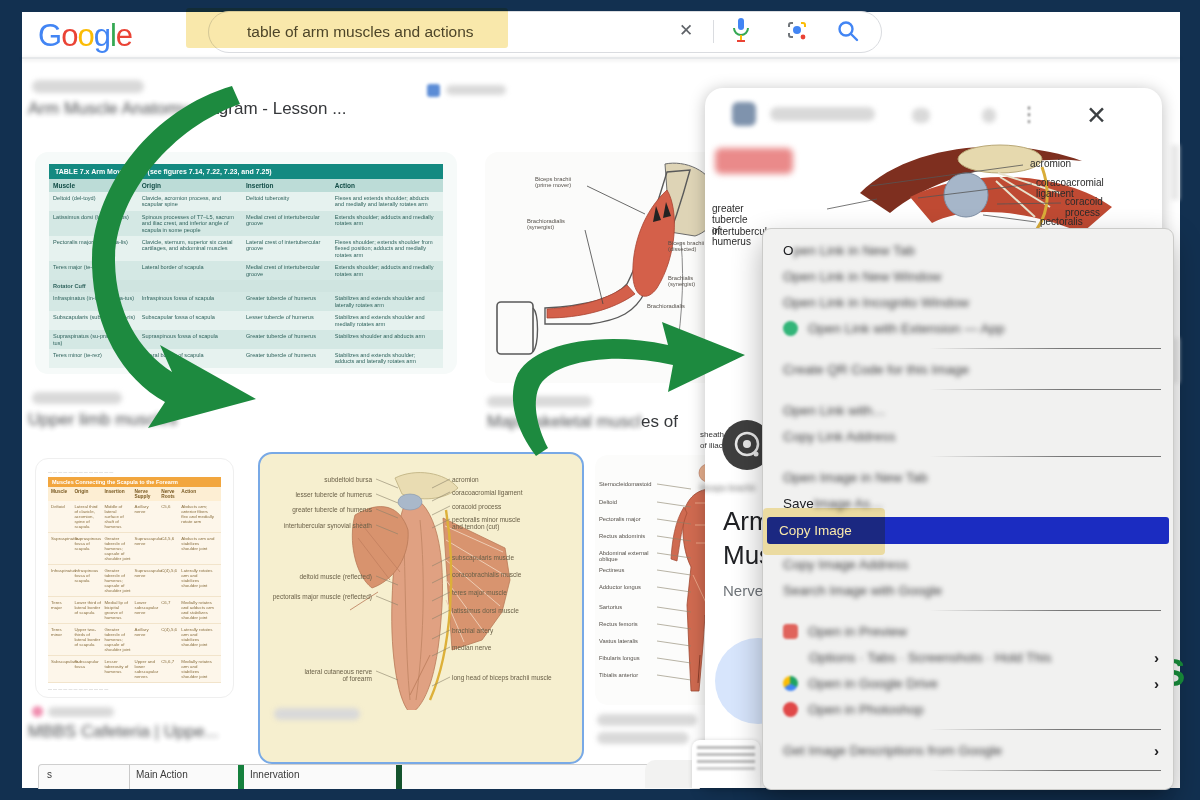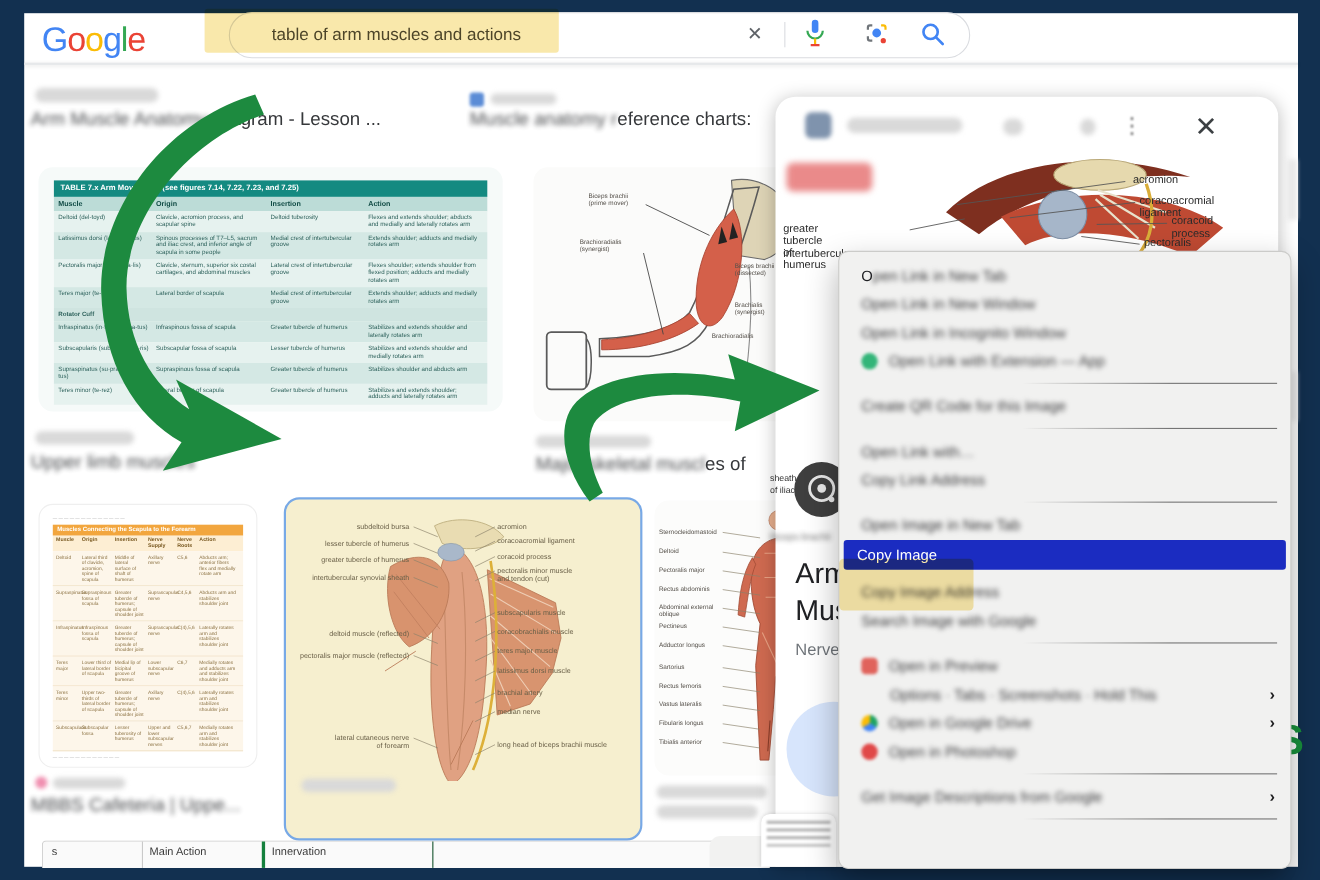--- a/index.html
+++ b/index.html
@@ -160,23 +160,20 @@
             <div style="padding-right: 4px;">Lateral border of scapula</div>
             <div style="padding-right: 4px;">Greater tubercle of humerus</div>
             <div style="padding-right: 4px;">Stabilizes and extends shoulder; adducts and laterally rotates arm</div>
           </div>
         </div>
   </div>
 </div>
 
 <div class="abs" style="left:427px;top:84px;width:13px;height:13px;background:#5b8cd6;border-radius:3px;filter:blur(1.5px);z-index:5;"></div>
 <div class="abs blurbar" style="left:446px;top:85px;width:60px;height:10px;z-index:5;"></div>
-<div class="abs rtitle" style="left:427px;top:99px;z-index:5;">
-  <span class="tblur">Muscle anatomy r</span><span>eference charts:</span>
-</div>
 <div class="abs card" style="left:485px;top:152px;width:300px;height:231px;background:#fbfbfa;z-index:5;">
   <svg width="300" height="231" viewBox="0 0 300 231" style="position:absolute;left:0;top:0;">
     <path d="M180 12 C200 8 225 18 232 40 C236 60 228 78 210 84 L185 80 Z" fill="#ded4b6" stroke="#6b6b6b" stroke-width="1"></path>
     <path d="M205 18 C195 55 180 100 160 140 C150 160 135 168 105 172 L60 172 L60 156 C100 154 130 146 142 132 C158 100 170 58 182 20 Z" fill="none" stroke="#5a5a5a" stroke-width="1.4"></path>
     <path d="M182 38 C194 58 192 104 172 136 C162 150 150 146 148 126 C146 92 160 58 182 38 Z" fill="#d4604a" stroke="#a84432" stroke-width="0.8"></path>
     <path d="M150 142 C128 158 95 166 62 166 L62 157 C96 155 124 147 142 133 Z" fill="#d4604a" stroke="#a84432" stroke-width="0.8"></path>
     <polygon points="168,70 171,54 176,68" fill="#222"></polygon>
     <polygon points="178,66 181,50 186,64" fill="#222"></polygon>
     <rect x="12" y="150" width="36" height="52" rx="4" fill="none" stroke="#5a5a5a" stroke-width="1.6"></rect>
     <path d="M48 156 C54 162 54 192 48 200" fill="none" stroke="#5a5a5a" stroke-width="1.4"></path>
@@ -371,22 +368,22 @@
         <div class="labb" style="left: 4px; top: 183px; width: 64px;">Vastus lateralis</div>
         <div class="labb" style="left: 4px; top: 200px; width: 64px;">Fibularis longus</div>
         <div class="labb" style="left: 4px; top: 217px; width: 64px;">Tibialis anterior</div>
       </div>
 </div>
 <div class="abs blurbar" style="left:597px;top:714px;width:100px;height:12px;z-index:5;"></div>
 <div class="abs blurbar" style="left:597px;top:732px;width:92px;height:12px;z-index:5;"></div>
 
 <div class="abs" style="left:38px;top:764px;width:660px;height:24px;background:#fafafa;border:1px solid #cfcfcf;border-bottom:none;border-radius:4px 4px 0 0;z-index:5;display:flex;font-size:10px;color:#3a3a3a;">
   <div style="width:74px;padding:4px 8px;border-right:1px solid #c9c9c9;">s</div>
-  <div style="width:96px;padding:4px 6px;border-right:3px solid #15803d;">Main Action</div>
-  <div style="width:140px;padding:4px 6px;border-right:1px solid #14532d;">Innervation</div>
+  <div style="width:96px;padding:4px 6px;border-right:6px solid #15803d;">Main Action</div>
+  <div style="width:140px;padding:4px 6px;border-right:6px solid #14532d;">Innervation</div>
 </div>
 <div class="abs" style="left:645px;top:760px;width:120px;height:28px;background:#f2f2f1;border-radius:10px 10px 0 0;z-index:5;"></div>
 
 <div class="abs" id="panel"></div>
 <div class="abs" style="left:732px;top:102px;width:24px;height:24px;background:#7f93ad;border-radius:6px;filter:blur(2px);z-index:21;"></div>
 <div class="abs blurbar" style="left:770px;top:107px;width:105px;height:14px;z-index:21;"></div>
 <div class="abs blurbar" style="left:912px;top:108px;width:18px;height:15px;z-index:21;"></div>
 <div class="abs blurbar" style="left:982px;top:108px;width:14px;height:15px;z-index:21;"></div>
 <div class="abs" style="left:1019px;top:102px;font-size:20px;color:#666;filter:blur(1px);z-index:21;">⋮</div>
 <div class="abs x-close" style="left:1086px;top:101px;z-index:21;">✕</div>
@@ -471,20 +468,24 @@
       <div class="menu-item">
         <span class="lbl b">Open Link with…</span>
       </div>
       <div class="menu-item">
         <span class="lbl b">Copy Link Address</span>
       </div>
       <div class="menu-sep"></div>
       <div class="menu-item">
         <span class="lbl b">Open Image in New Tab</span>
       </div>
+      <div class="menu-item">
+        <span class="lbl">Save</span>
+        <span class="lbl b"> Image As…</span>
+      </div>
       <div class="menu-item hl" style="margin-bottom: 6px;">
         <div class="hl-bar"></div>
         <span class="hl-txt">Copy Image</span>
       </div>
       <div class="menu-item">
         <span class="lbl b">Copy Image Address</span>
       </div>
       <div class="menu-item">
         <span class="lbl b">Search Image with Google</span>
       </div>

